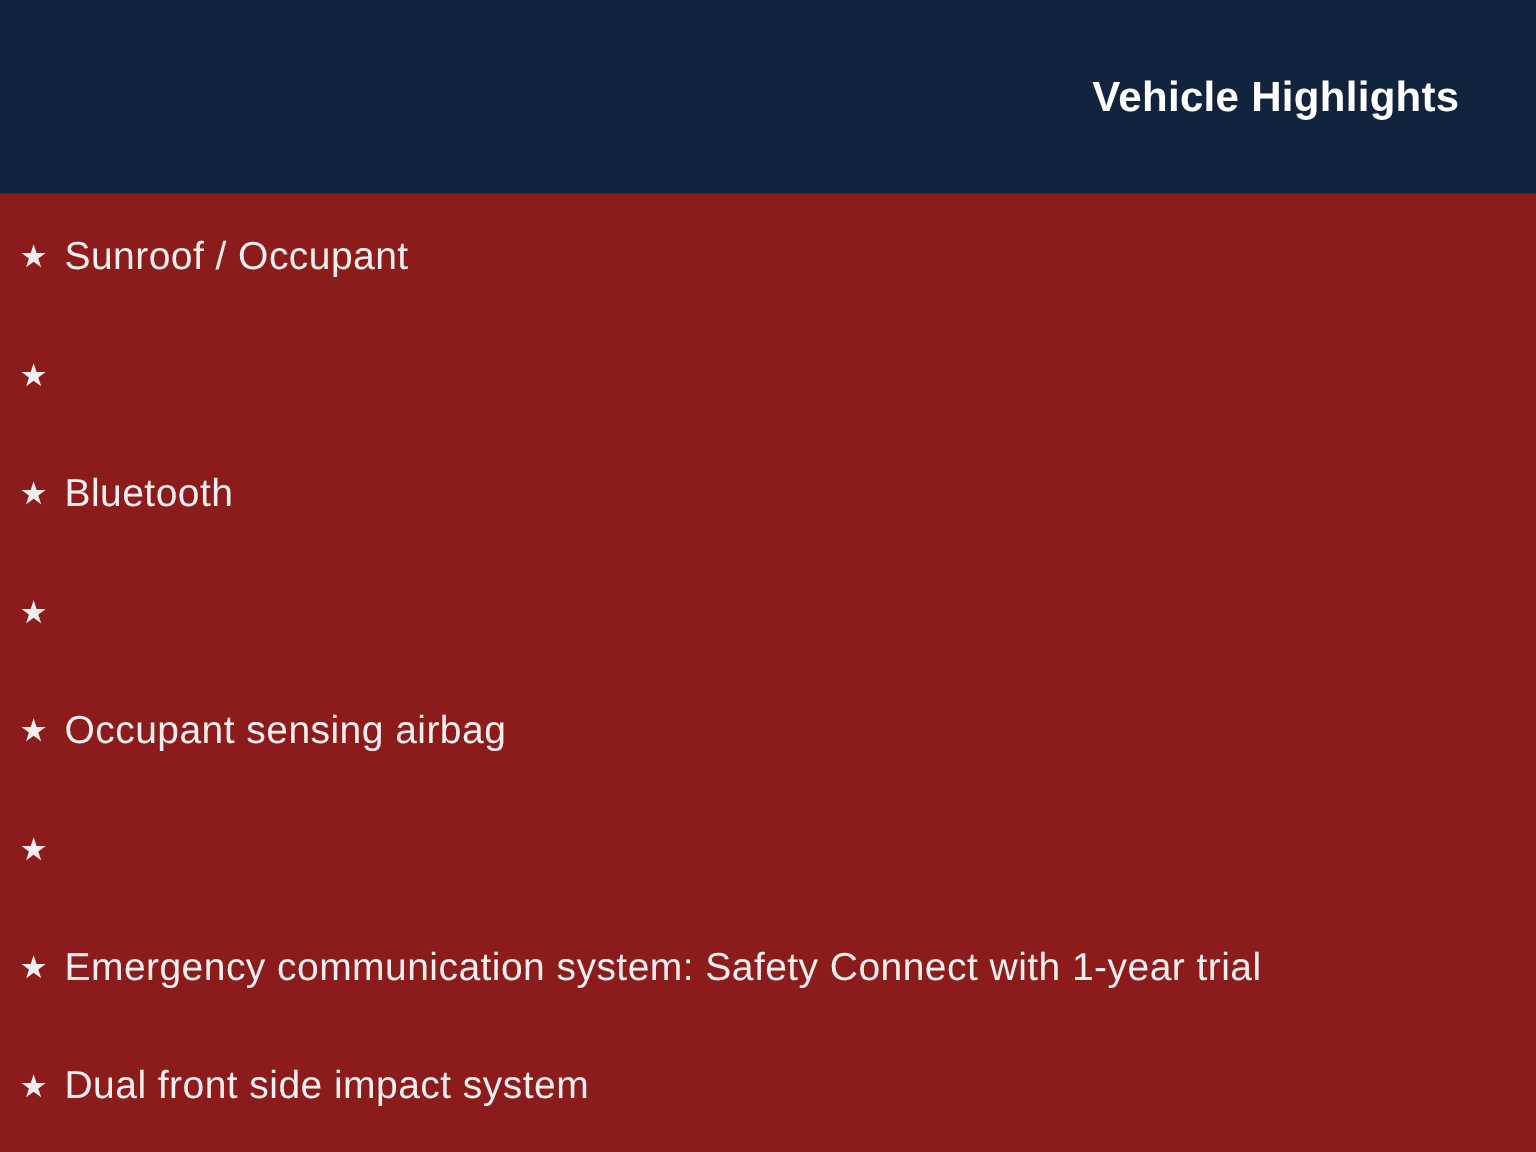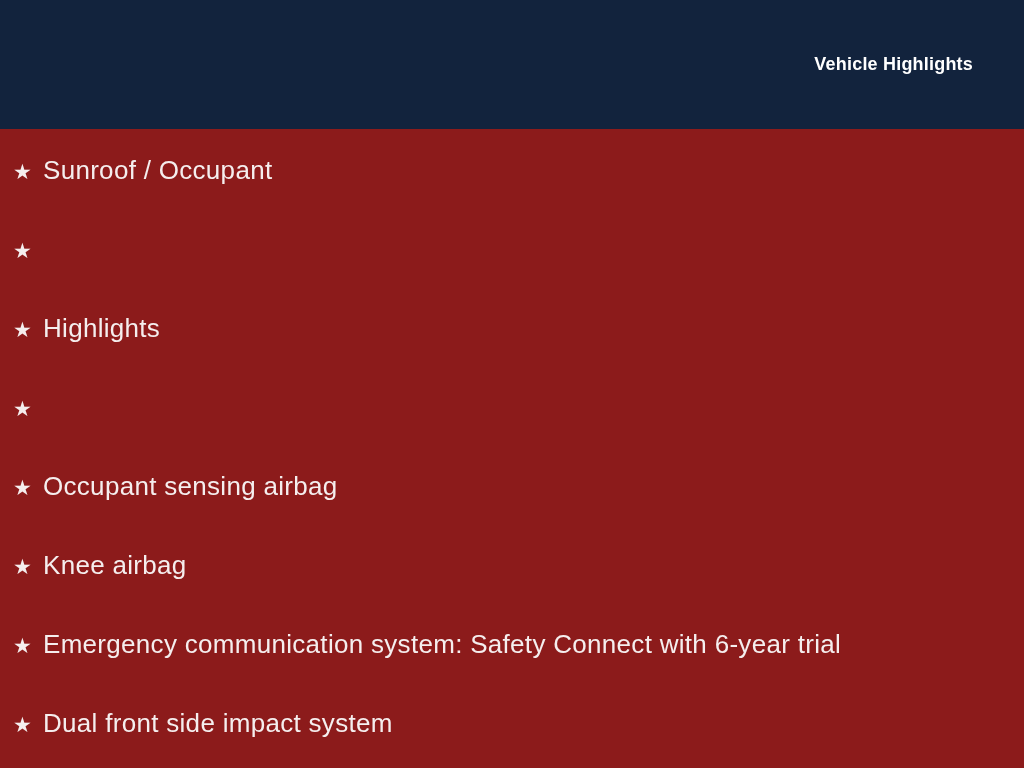--- a/index.html
+++ b/index.html
@@ -19,21 +19,21 @@
     display:flex;flex-direction:column;
   }
   .header{
     height:129px;flex:0 0 129px;
     background:var(--header-bg);
     display:flex;align-items:center;justify-content:flex-end;
     padding-right:51px;
   }
   .header-title{
     color:var(--header-text);
-    font-size:18px;
+    font-size:28px;
     font-weight:700;
     letter-spacing:0.2px;
   }
   .body{
     flex:1 1 auto;
     background:var(--body-bg);
     padding:2px 20px 0 13px;
   }
   .feature-list{
     list-style:none;
@@ -70,36 +70,35 @@
     <ul class="feature-list">
       <li class="feature-item">
         <span class="star">★</span>
         <span>Sunroof / Occupant</span>
       </li>
       <li class="feature-item">
         <span class="star">★</span>
       </li>
       <li class="feature-item">
         <span class="star">★</span>
-        <span>Highlights</span>
+        <span>Bluetooth</span>
       </li>
       <li class="feature-item">
         <span class="star">★</span>
       </li>
       <li class="feature-item">
         <span class="star">★</span>
         <span>Occupant sensing airbag</span>
       </li>
       <li class="feature-item">
         <span class="star">★</span>
-        <span>Knee airbag</span>
       </li>
       <li class="feature-item">
         <span class="star">★</span>
-        <span>Emergency communication system: Safety Connect with 6-year trial</span>
+        <span>Emergency communication system: Safety Connect with 1-year trial</span>
       </li>
       <li class="feature-item">
         <span class="star">★</span>
         <span>Dual front side impact system</span>
       </li>
     </ul>
   </div>
 
 </div>
 

